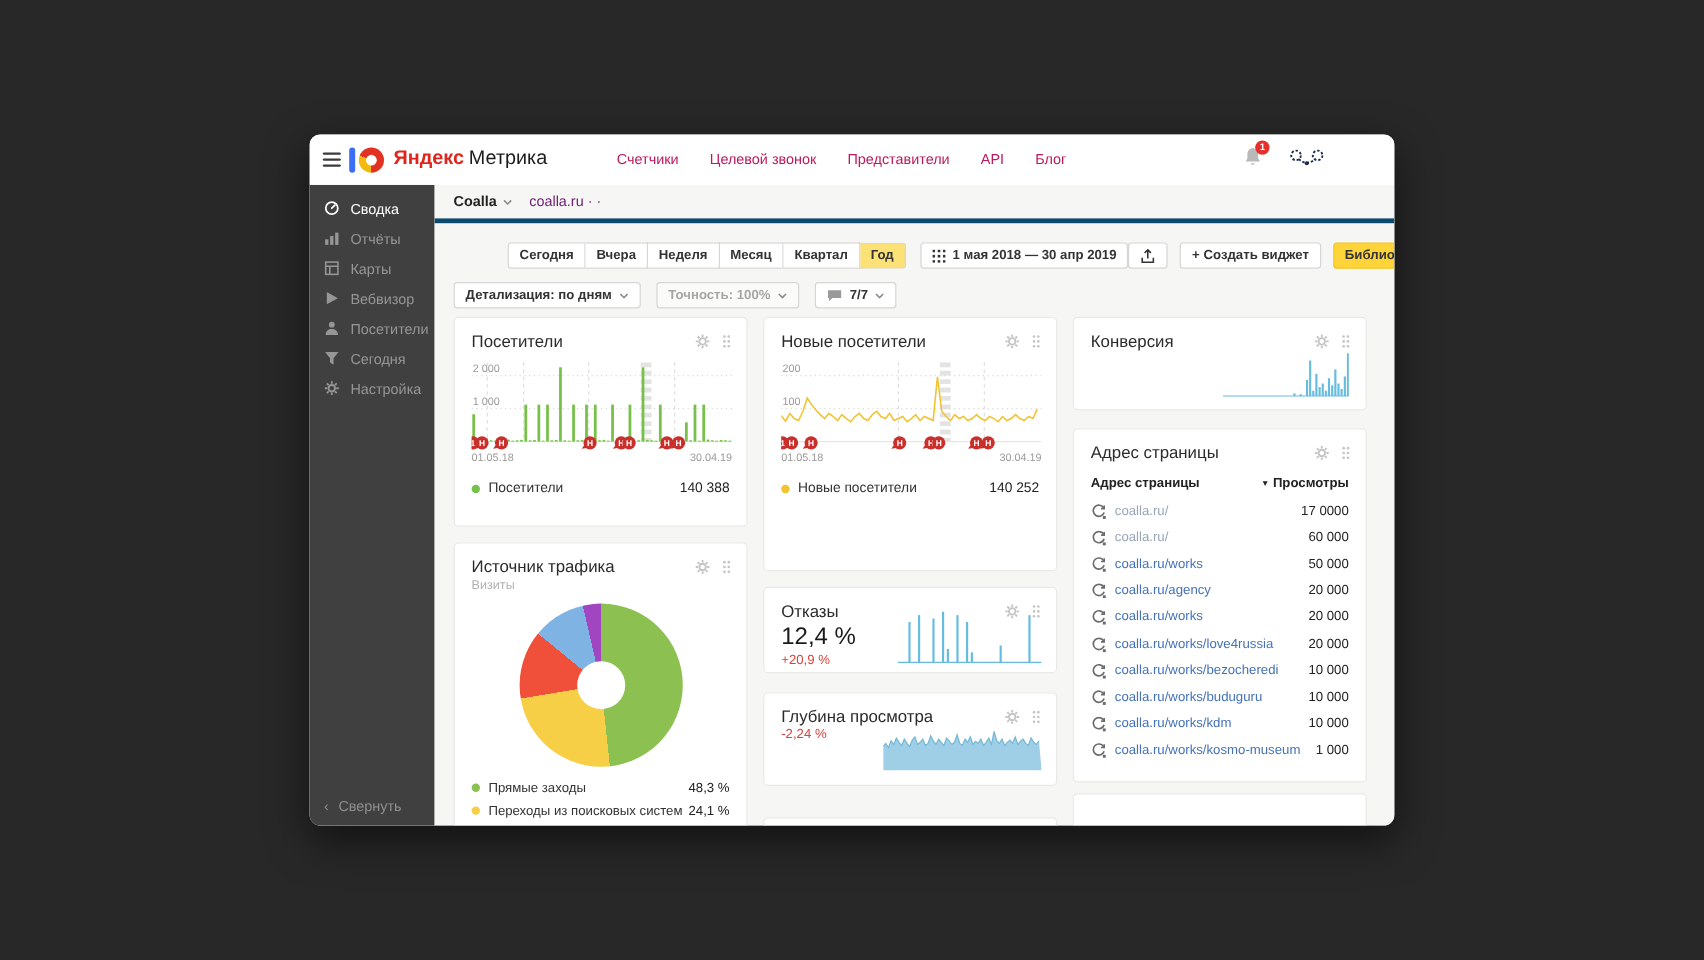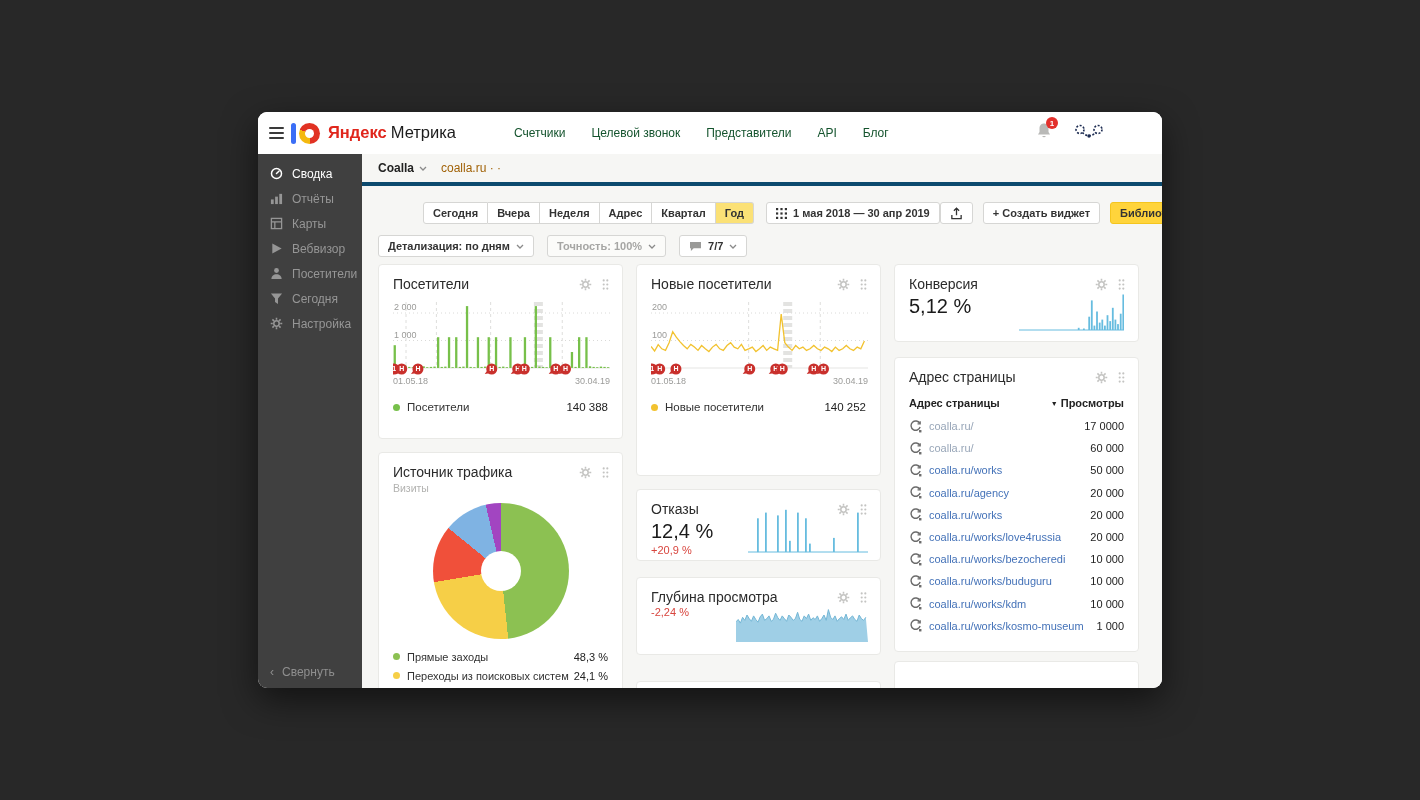--- a/index.html
+++ b/index.html
@@ -13,40 +13,40 @@
   .hamburger { width:15px; margin-left:11px; cursor:pointer; }
   .hamburger span { display:block; height:2px; background:#3a3a3a; margin:3px 0; border-radius:1px; }
   .brand { display:flex; align-items:flex-start; margin-left:7px; cursor:pointer; }
   .logo-bar { width:5px; height:21px; border-radius:2.5px; background:#3b6ef6; }
   .logo-circle { width:21px; height:21px; border-radius:50%; margin-left:3px; position:relative;
                  background:conic-gradient(from 180deg, #f4b90f 0deg 112deg, #e13223 112deg 360deg); }
   .logo-circle::after { content:""; position:absolute; inset:6px; background:#fff; border-radius:50%; }
   .brand-yandex { margin-left:8px; font-size:16.5px; font-weight:700; color:#e0261c; }
   .brand-metrika { margin-left:4px; font-size:16.5px; color:#1c1c1c; }
   .topnav { display:flex; gap:26px; margin-left:58px; }
-  .navlink { font-size:12px; color:#14532d; cursor:pointer; }
+  .navlink { font-size:12px; color:#be185d; cursor:pointer; }
   .top-right { margin-left:auto; margin-right:58px; display:flex; align-items:center; gap:22px; }
   .bell-wrap { position:relative; cursor:pointer; }
   .badge { position:absolute; top:-5px; right:-6px; min-width:12px; height:12px; border-radius:6px;
            background:#e3302c; color:#fff; font-size:8px; font-weight:700; display:flex;
            align-items:center; justify-content:center; padding:0 2px; }
 
   
   .app-body { display:flex; height:534px; }
   aside { width:104px; background:#404040; position:relative; flex-shrink:0; padding-top:7px; }
   .side-item { display:flex; align-items:center; gap:9px; padding:5.5px 0 5.5px 12px; color:#969696;
                font-size:12px; cursor:pointer; }
   .side-item.active { color:#fff; }
   .collapse { position:absolute; bottom:9px; left:12px; color:#8f8f8f; font-size:12px; cursor:pointer;
               display:flex; gap:8px; align-items:center; }
   main { flex:1; background:#f6f6f4; overflow:hidden; }
 
   .crumbbar { height:32px; border-bottom:4px solid #0c4a6e; display:flex; align-items:center; padding-left:16px; }
   .crumb-counter { font-size:12px; font-weight:700; color:#222; display:flex; align-items:center; gap:5px; cursor:pointer; }
-  .crumb-domain { font-size:12px; color:#a16207; margin-left:14px; cursor:pointer; }
+  .crumb-domain { font-size:12px; color:#701a75; margin-left:14px; cursor:pointer; }
 
   
   .toolbar-row1 { display:flex; align-items:center; margin:16px 19px 0 16px; }
   .toolbar-row2 { display:flex; align-items:center; gap:13px; margin:11px 19px 0 16px; }
   .btn { height:22px; font-size:11px; font-weight:700; color:#333; background:#fff;
          border:1px solid #d6d6d4; border-radius:3px; padding:0 9px; display:inline-flex;
          align-items:center; gap:6px; cursor:pointer; font-family:inherit; white-space:nowrap; }
   .seg { display:inline-flex;padding-left:45px; }
   .seg .btn { border-radius:0; border-left-width:0; }
   .seg .btn:first-child { border-left-width:1px; border-radius:3px 0 0 3px; }
@@ -81,21 +81,21 @@
   
   .pie-wrap { display:flex; justify-content:center; padding:9px 0 8px; }
   .pie { width:136px; height:136px; border-radius:50%; position:relative; }
   .pie::after { content:""; position:absolute; inset:48px; background:#fff; border-radius:50%; }
   .pie-legend-row { display:flex; align-items:center; padding:3.5px 14px; font-size:11px; color:#333; }
 
   
   .tbl-head { display:flex; align-items:center; padding:12px 14px 6px; font-size:11px; font-weight:700; color:#222; }
   .tbl-head .right { margin-left:auto; display:flex; align-items:center; gap:3px; }
   .sort-arrow { font-size:7px; }
-  .tbl-row { display:flex; align-items:center; padding:4.6px 14px; font-size:11px; }
+  .tbl-row { display:flex; align-items:flex-start; padding:4.6px 14px; font-size:11px; }
   .tbl-row .url { margin-left:7px; color:#4472b8; cursor:pointer; }
   .tbl-row .url.visited { color:#98a6b8; }
   .tbl-row .views { margin-left:auto; color:#222; }
 
   .icon { display:inline-block; }
   .icon svg { width:100%; height:100%; display:block; }
   .i13 { width:13px; height:13px; }
   .i-drag { width:9px; height:13px; }
   .i-chev { width:8px; height:5px; }
   .i-bell { width:16px; height:18px; color:#b9b9b7; }
@@ -231,21 +231,21 @@
               </span>
           </span>
           <span class="crumb-domain">coalla.ru · ·</span>
         </div>
 
         <div class="toolbar-row1">
           <div class="seg" id="rangeseg">
               <button class="btn">Сегодня</button>
               <button class="btn">Вчера</button>
               <button class="btn">Неделя</button>
-              <button class="btn">Адрес</button>
+              <button class="btn">Месяц</button>
               <button class="btn">Квартал</button>
               <button class="btn sel">Год</button>
             </div>
           <button class="btn date-btn">
             <span class="icon i-cal">
                 <svg viewBox="0 0 12 12" fill="currentColor">
                   <rect width="2.4" height="2.4"></rect>
                   <rect x="4.8" width="2.4" height="2.4"></rect>
                   <rect x="9.6" width="2.4" height="2.4"></rect>
                   <rect y="4.8" width="2.4" height="2.4"></rect>
@@ -686,21 +686,20 @@
                         <circle cx="3" cy="2.5" r="1.2"></circle>
                         <circle cx="7" cy="2.5" r="1.2"></circle>
                         <circle cx="3" cy="7" r="1.2"></circle>
                         <circle cx="7" cy="7" r="1.2"></circle>
                         <circle cx="3" cy="11.5" r="1.2"></circle>
                         <circle cx="7" cy="11.5" r="1.2"></circle>
                       </svg>
                     </span>
                 </span>
               </div>
-              <div class="bignum">5,12 %</div>
               <div class="spark conv" id="chart-conversion"><svg viewBox="0 0 105 40" width="105" height="40">
                     <line x1="0" x2="105" y1="39" y2="39" stroke="#66bcdf" stroke-width="1"></line>
                     <rect x="58.8" y="36.8" width="1.8" height="2.2" fill="#66bcdf"></rect>
                     <rect x="64.0" y="37.5" width="1.8" height="1.5" fill="#66bcdf"></rect>
                     <rect x="69.3" y="25.7" width="1.8" height="13.3" fill="#66bcdf"></rect>
                     <rect x="71.9" y="9.4" width="1.8" height="29.6" fill="#66bcdf"></rect>
                     <rect x="74.5" y="34.6" width="1.8" height="4.4" fill="#66bcdf"></rect>
                     <rect x="77.1" y="20.5" width="1.8" height="18.5" fill="#66bcdf"></rect>
                     <rect x="79.8" y="31.6" width="1.8" height="7.4" fill="#66bcdf"></rect>
                     <rect x="82.4" y="28.6" width="1.8" height="10.4" fill="#66bcdf"></rect>

